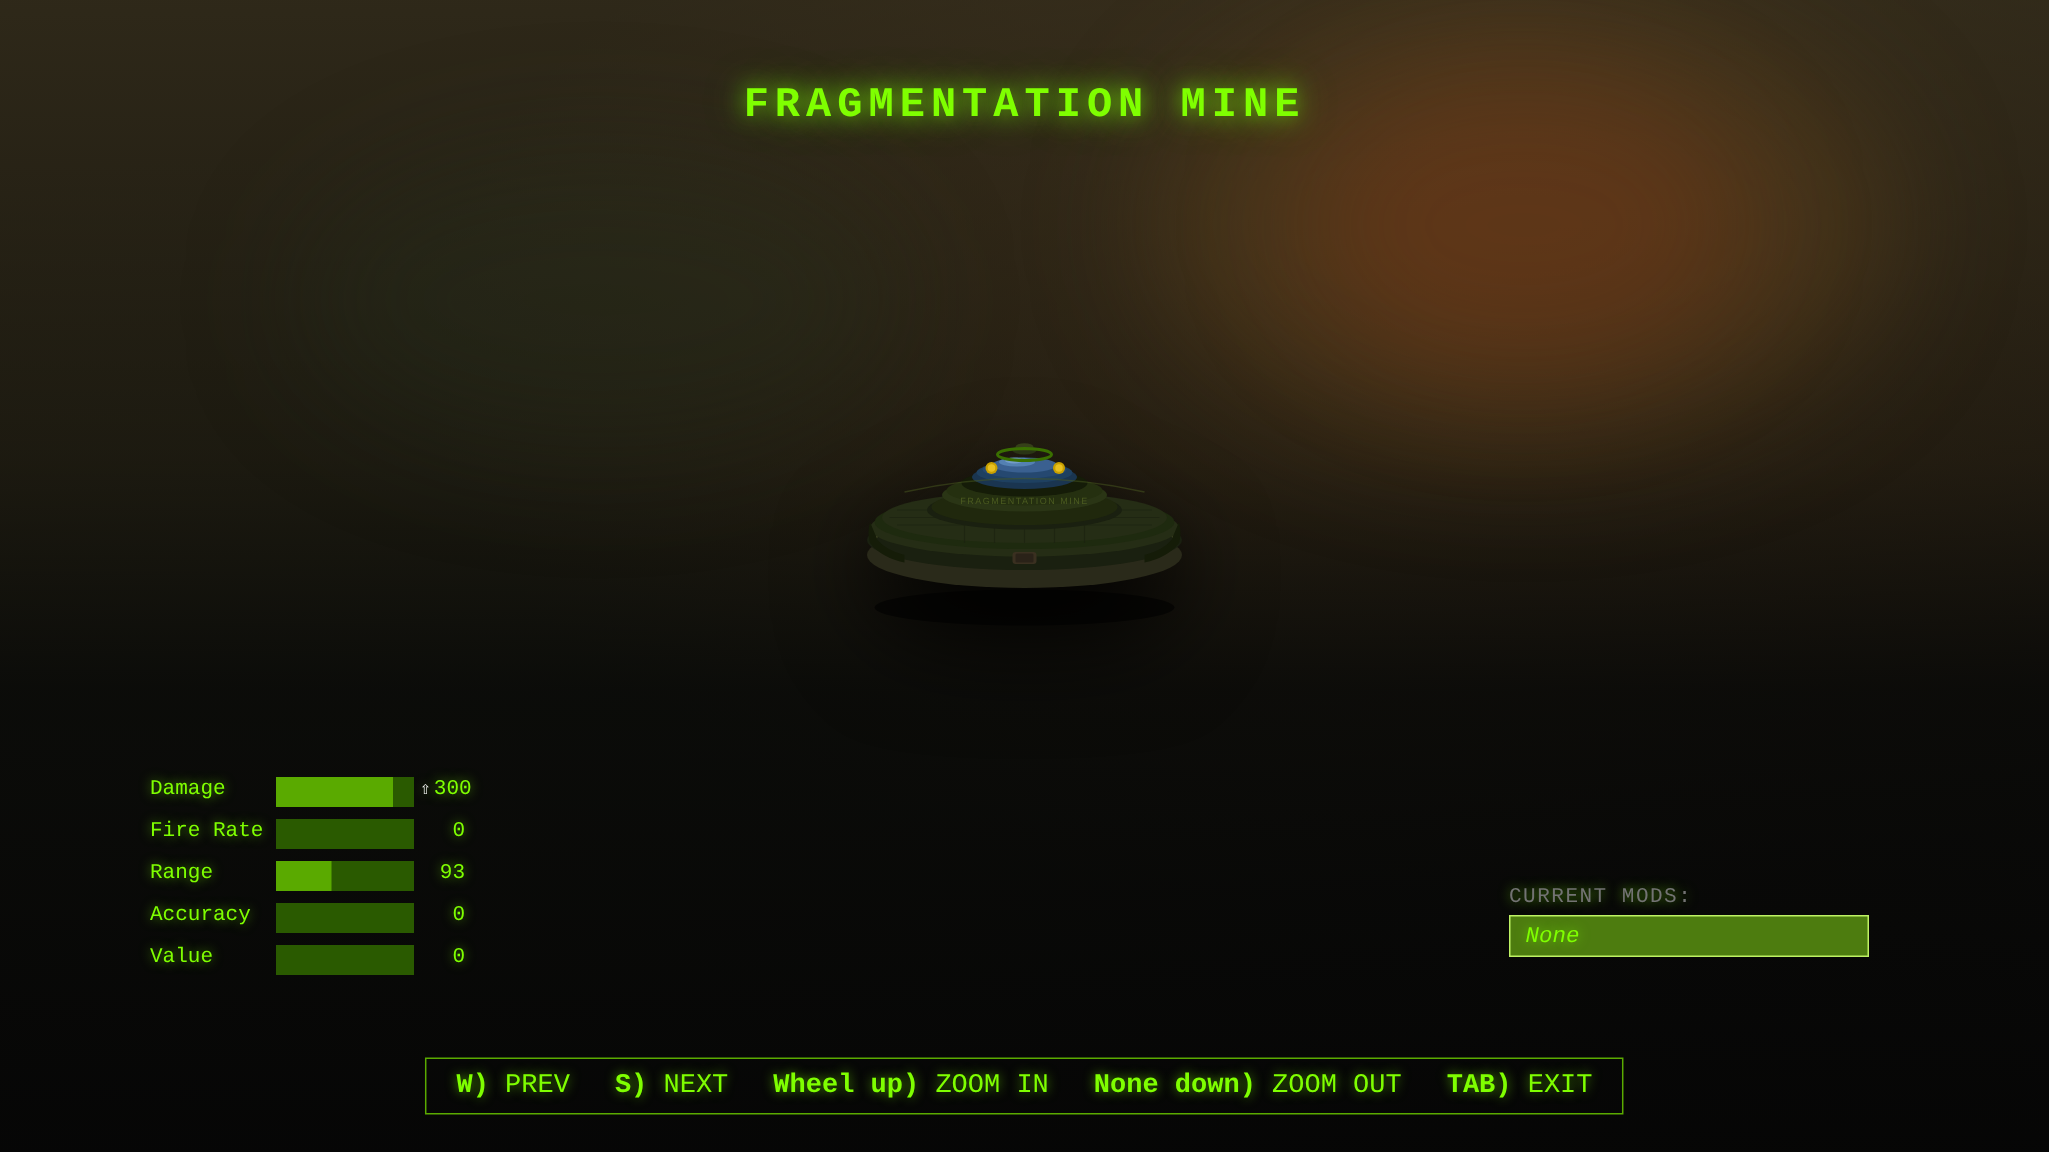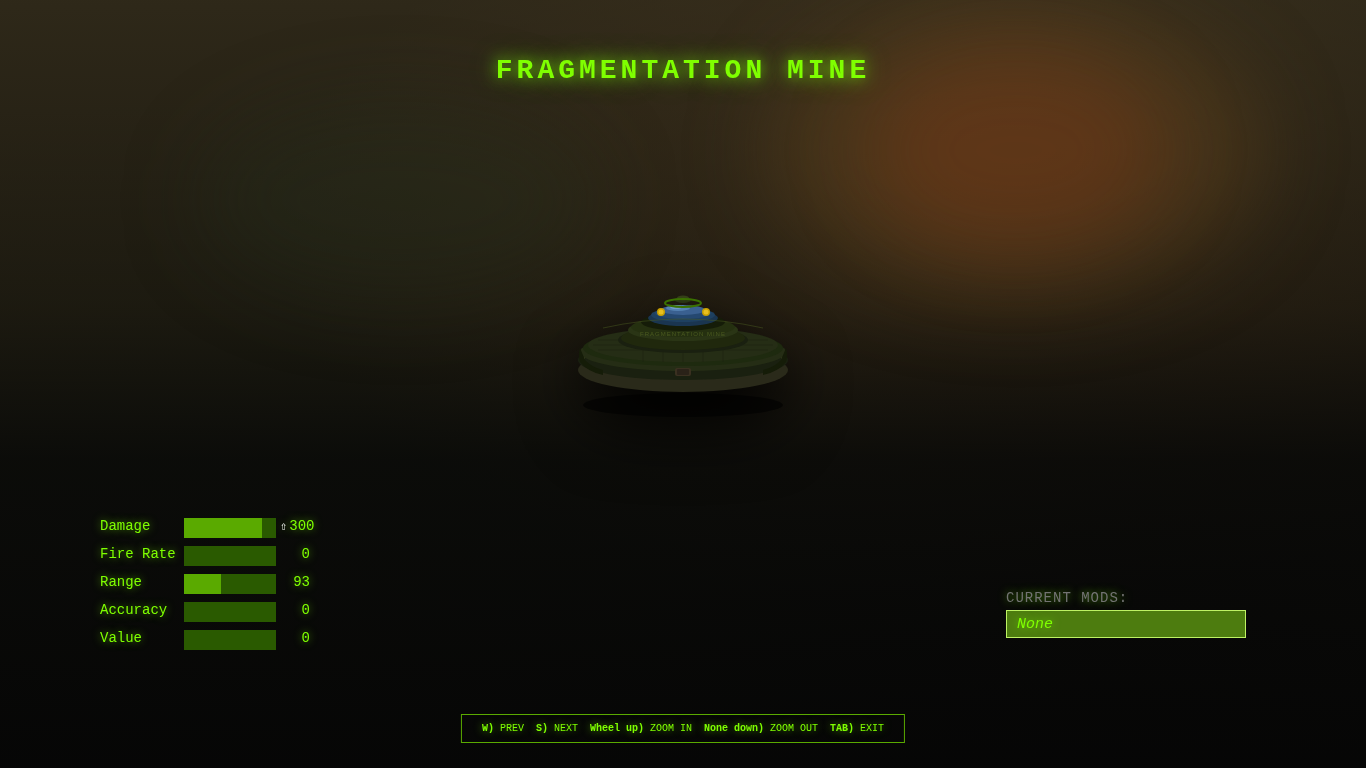--- a/index.html
+++ b/index.html
@@ -182,26 +182,26 @@
     }
 
     
     #controls-bar {
       position: absolute;
       bottom: 25px;
       left: 50%;
       transform: translateX(-50%);
       display: flex;
       align-items: center;
-      gap: 12px;
+      gap: 30px;
       border: 1px solid #5aaa00;
       padding: 8px 20px;
       color: #7fff00;
       font-family: 'Courier New', monospace;
-      font-size: 10px;
+      font-size: 18px;
       text-shadow: 0 0 8px rgba(127,255,0,0.6);
     }
 
     .control-item {
       color: #7fff00;
       white-space: nowrap;
     }
 
     .control-key {
       color: #7fff00;

